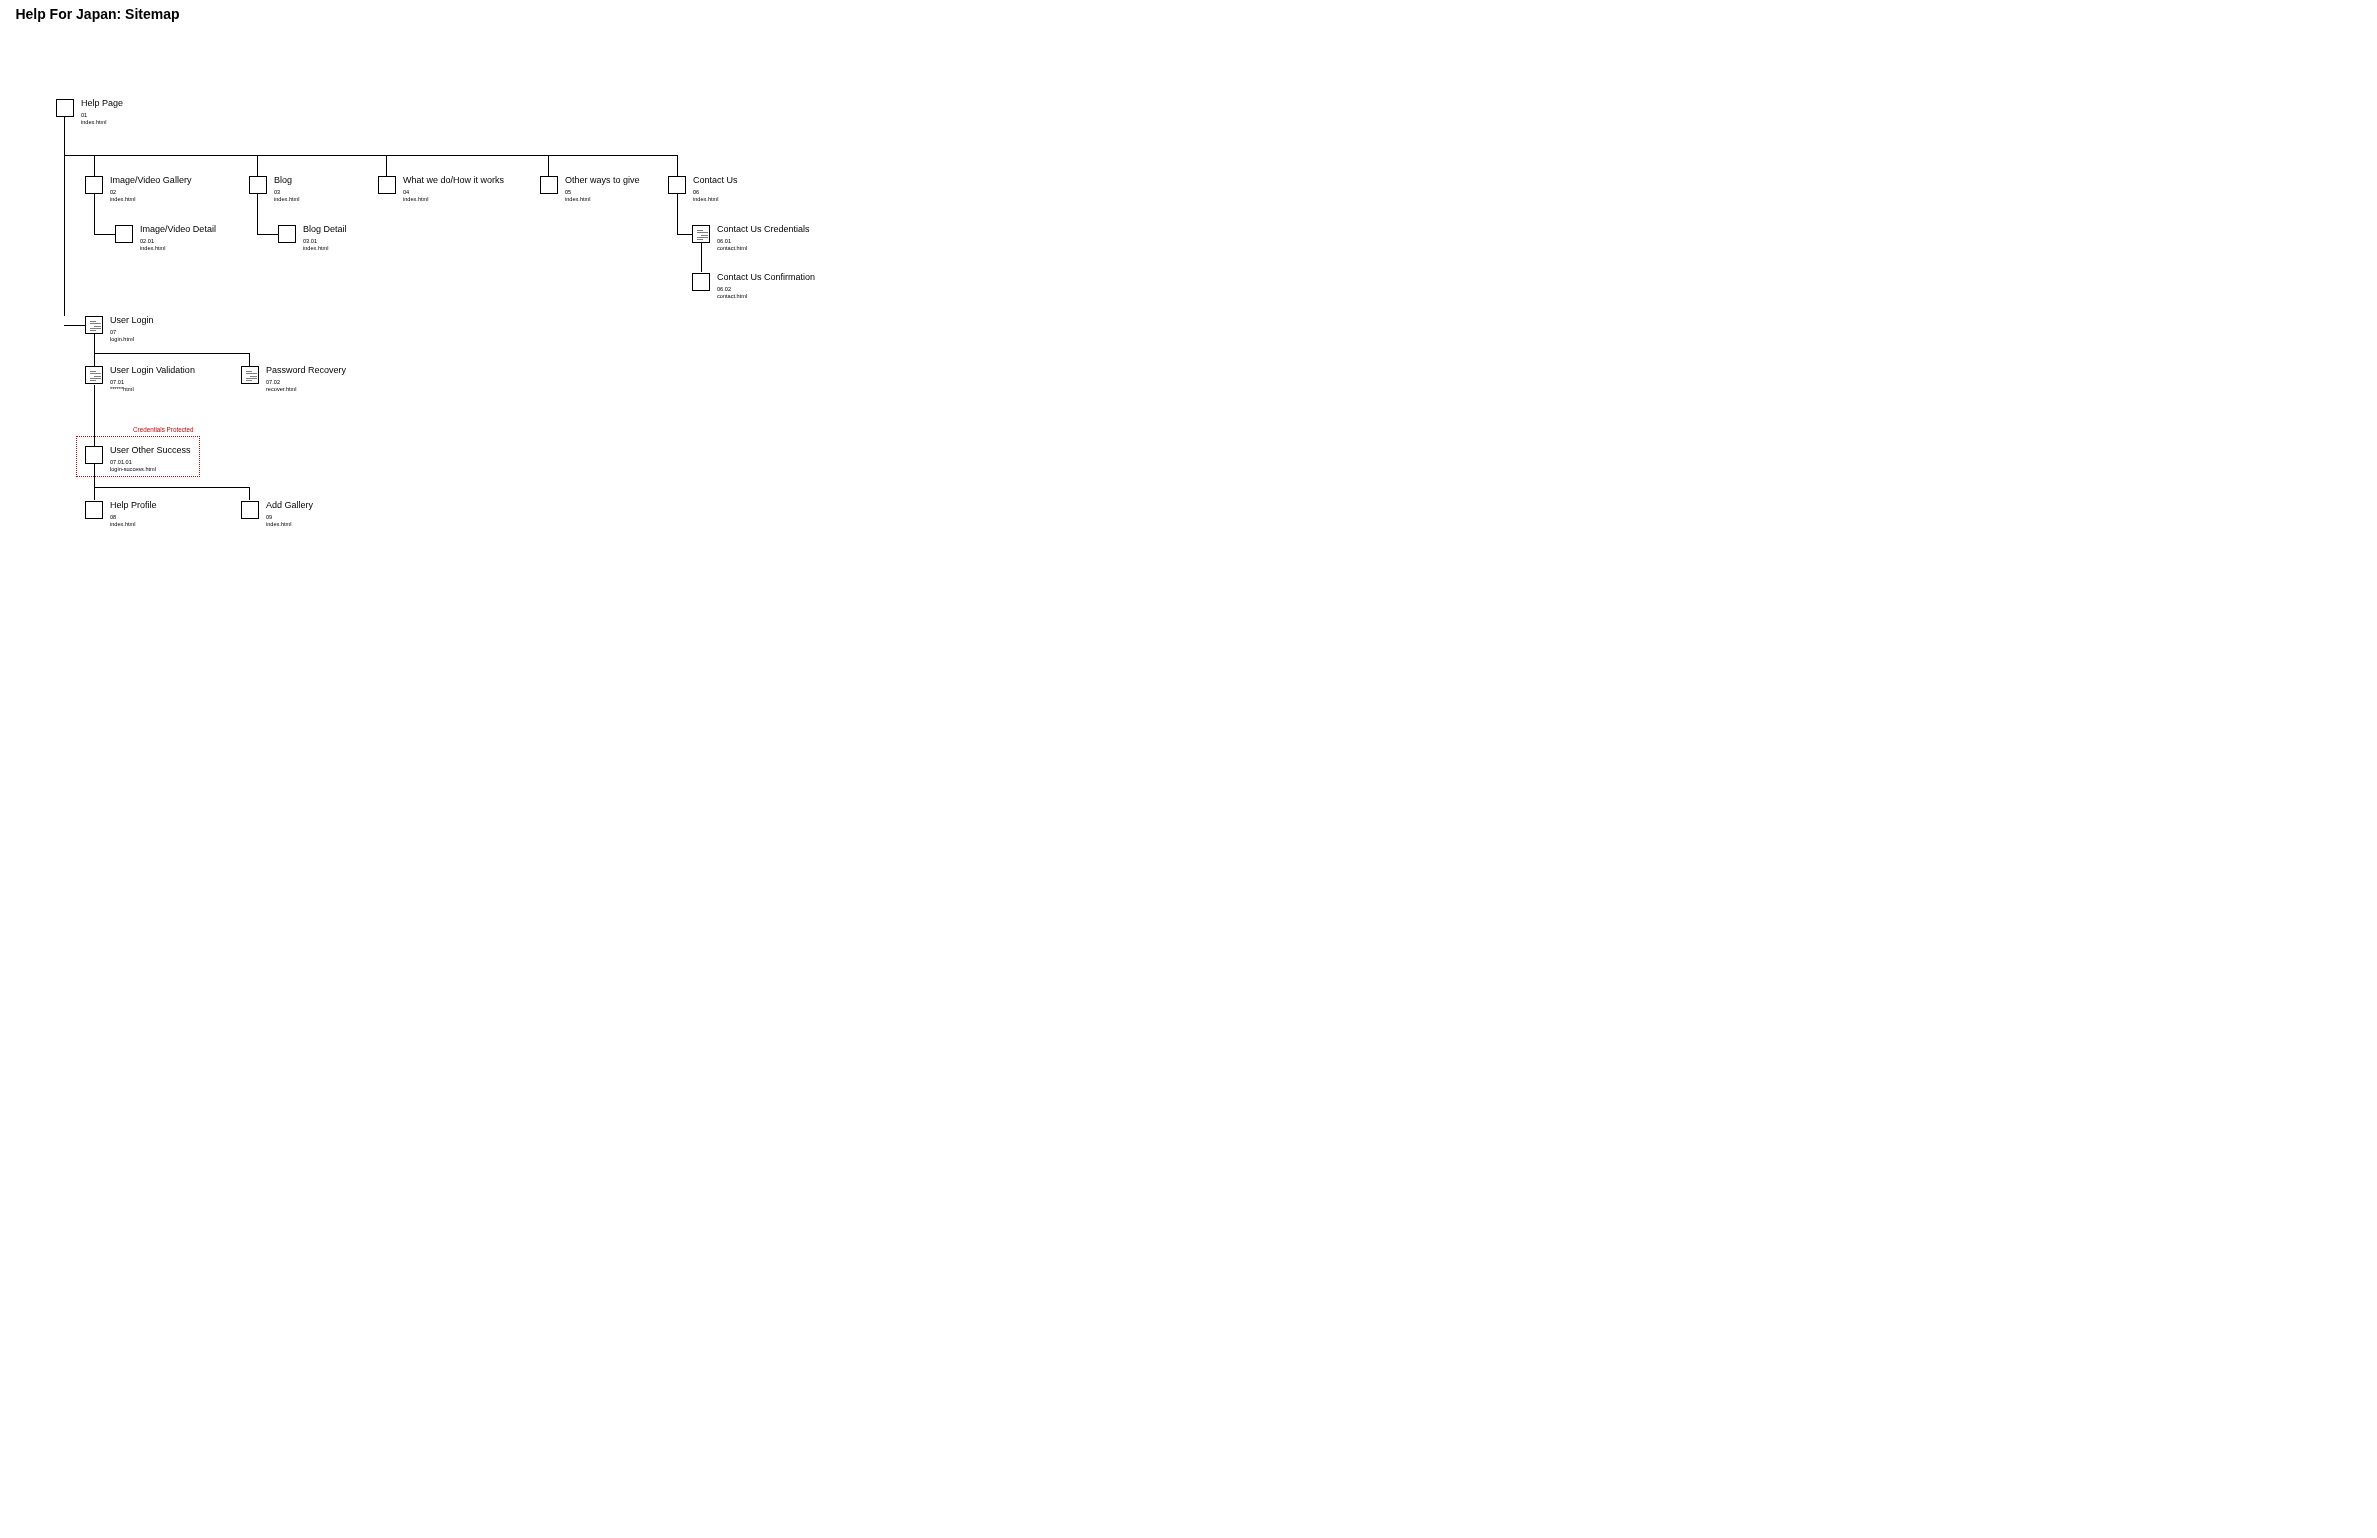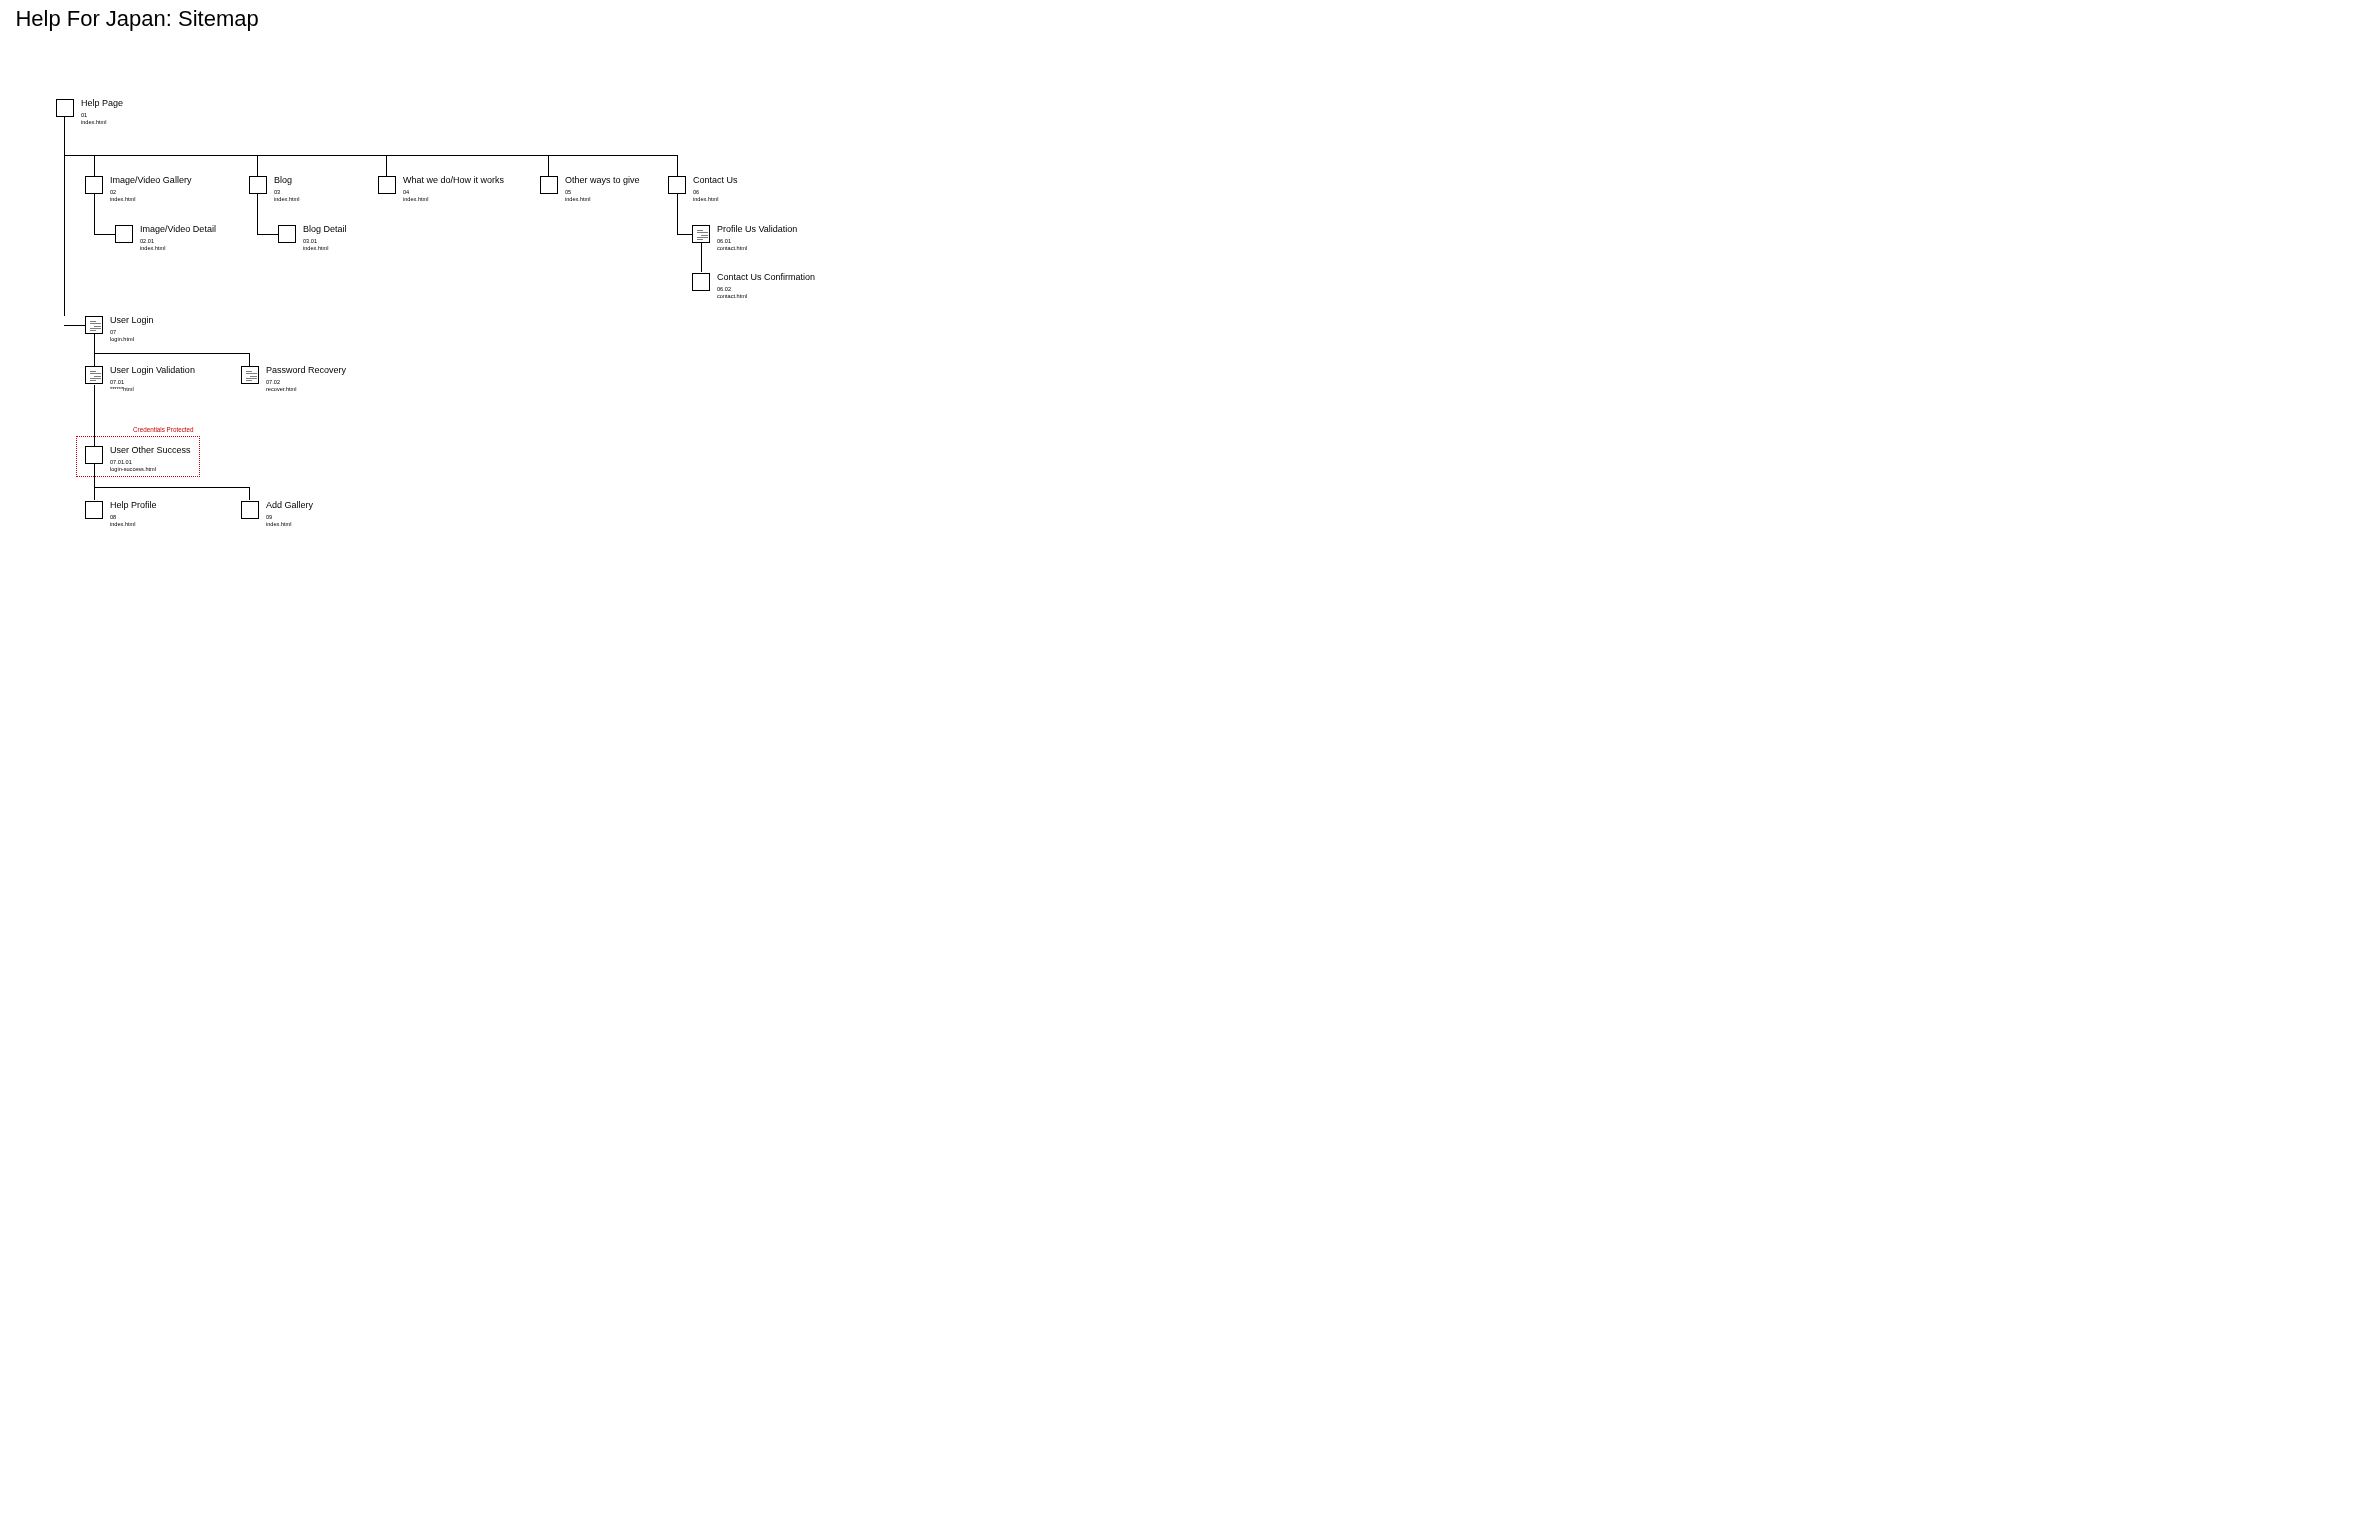--- a/index.html
+++ b/index.html
@@ -1,17 +1,17 @@
 <!DOCTYPE html>
 <html style="font-size:11.2px"><head>
 <meta charset="utf-8">
 <style>
 html,body{margin:0;padding:0;background:#fff;font-family:"Myriad Pro","Segoe UI",Arial,sans-serif;color:#000;}
 .canvas{position:relative;width:979px;height:634px;}
-.title{position:absolute;left:15.4px;top:5.6px;font-size:22px;font-weight:400;}
+.title{position:absolute;left:15.4px;top:5.6px;font-size:14px;font-weight:700;}
 .node{position:absolute;}
 .node .box{position:absolute;left:0;top:0;width:18px;height:18px;border:1px solid #000;background:#fff;box-sizing:border-box;}
 .node .box.form{border:0.7px solid #000;}
 .node .label{position:absolute;left:25px;top:-0.7px;font-size:9px;white-space:nowrap;}
 .node .num{position:absolute;left:25px;top:13.3px;font-size:5.6px;white-space:nowrap;}
 .node .file{position:absolute;left:25px;top:19.6px;font-size:5.6px;white-space:nowrap;}
 .form-icon{position:absolute;left:3.5px;top:3.5px;width:11.2px;height:11.2px;}
 .form-icon span{position:absolute;background:#7f7f7f;height:1px;}
 .form-icon .l1{left:0;top:0.7px;width:6.3px;}
 .form-icon .l2{left:0;top:2.8px;width:11.2px;}
@@ -91,21 +91,21 @@
   <div class="node" style="left:692px;top:225px;">
     <div class="box form">
       <div class="form-icon">
           <span class="l1"></span>
           <span class="l2"></span>
           <span class="l3"></span>
           <span class="l4"></span>
           <span class="l5"></span>
         </div>
     </div>
-    <div class="label">Profile Us Validation</div>
+    <div class="label">Contact Us Credentials</div>
     <div class="num">06.01</div>
     <div class="file">contact.html</div>
   </div>
 
   <div class="node" style="left:692px;top:273px;">
     <div class="box"></div>
     <div class="label">Contact Us Confirmation</div>
     <div class="num">06.02</div>
     <div class="file">contact.html</div>
   </div>

